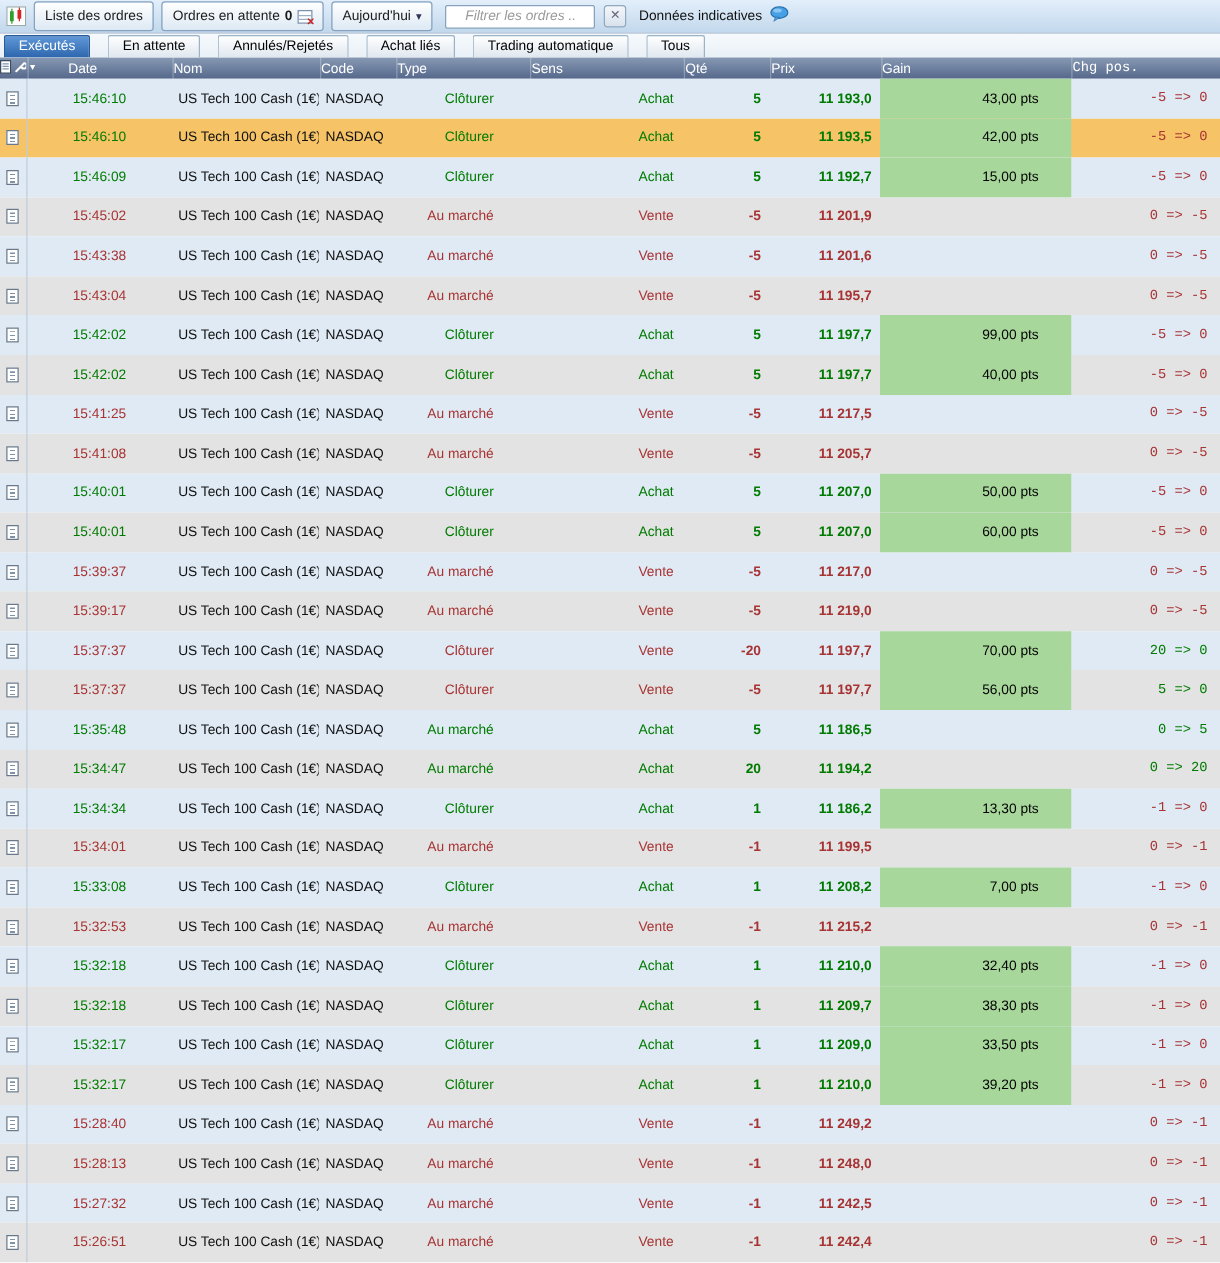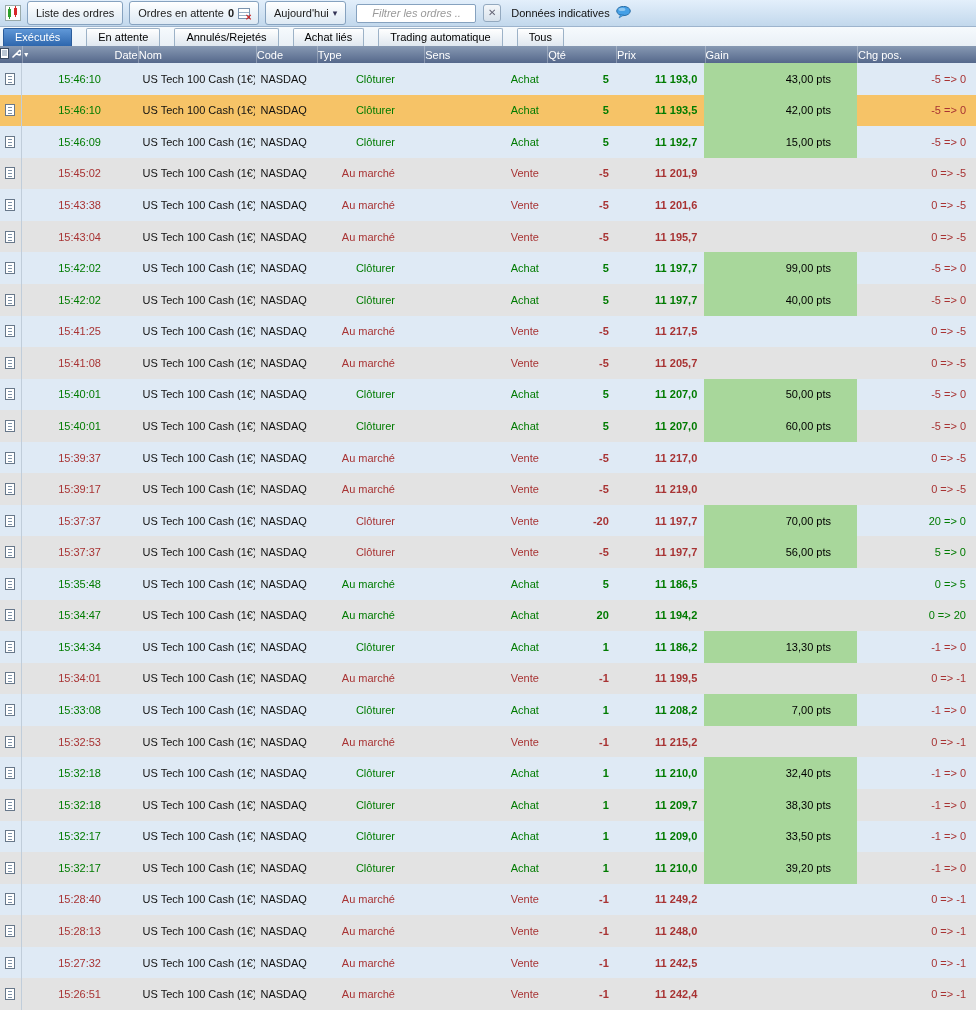--- a/index.html
+++ b/index.html
@@ -54,32 +54,33 @@
   .tab.active{
     background:linear-gradient(#6098d8,#2d66ad);
     border-color:#2a5c9b; color:#fff;
   }
   
   .thead{
     height:17px; display:flex; color:#fff;
     background:linear-gradient(#8799b3,#55688b);
   }
   .th{
-    height:100%; display:flex; align-items:center; justify-content:space-between;
+    height:100%; display:flex; align-items:center; justify-content:flex-start;
     border-left:1px solid rgba(255,255,255,.28); overflow:hidden; white-space:nowrap;
     cursor:pointer;
+    gap:22px;
   }
   .th:first-child{ border-left:none; }
   .sort{ font-size:7px; margin-right:3px; }
   .hicons{ display:flex; gap:2px; align-items:center; }
   
   .c-icon{ width:22px; } .c-date{ width:118px; } .c-nom{ width:120px; }
   .c-code{ width:62px; } .c-type{ width:93px; }  .c-sens{ width:125px;margin-left:16px; }
   .c-qty{ width:70px; }  .c-prix{ width:90px; }  .c-gain{ width:155px; }
-  .c-chg{ width:121px; }
+  .c-chg{ width:121px;font-family:Liberation Mono, monospace; }
   
   .rows{ height:947px; display:flex; flex-direction:column;text-align:right; }
   .row{ flex:1 1 0; display:flex; min-height:0; }
   .row.odd{ background:#dfeaf5; }
   .row.even{ background:#e3e3e3; }
   .row.hl{ background:#f6c367; }
   .cell{
     height:100%; display:flex; align-items:center;
     overflow:hidden; white-space:nowrap;
   }

